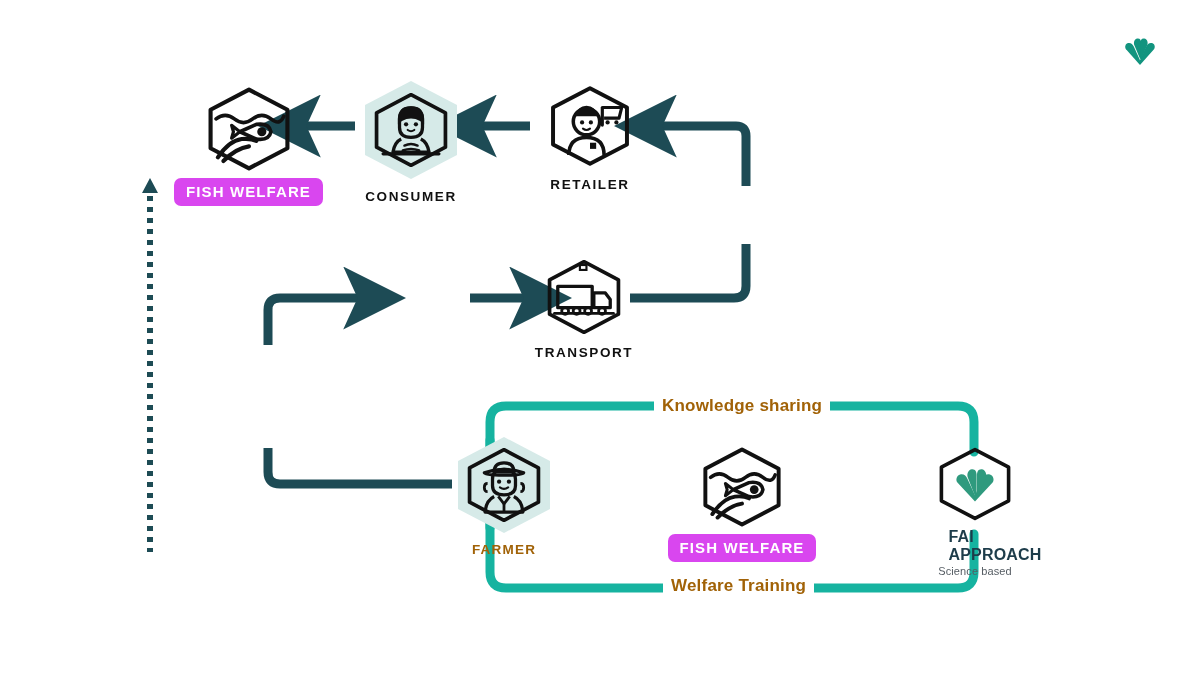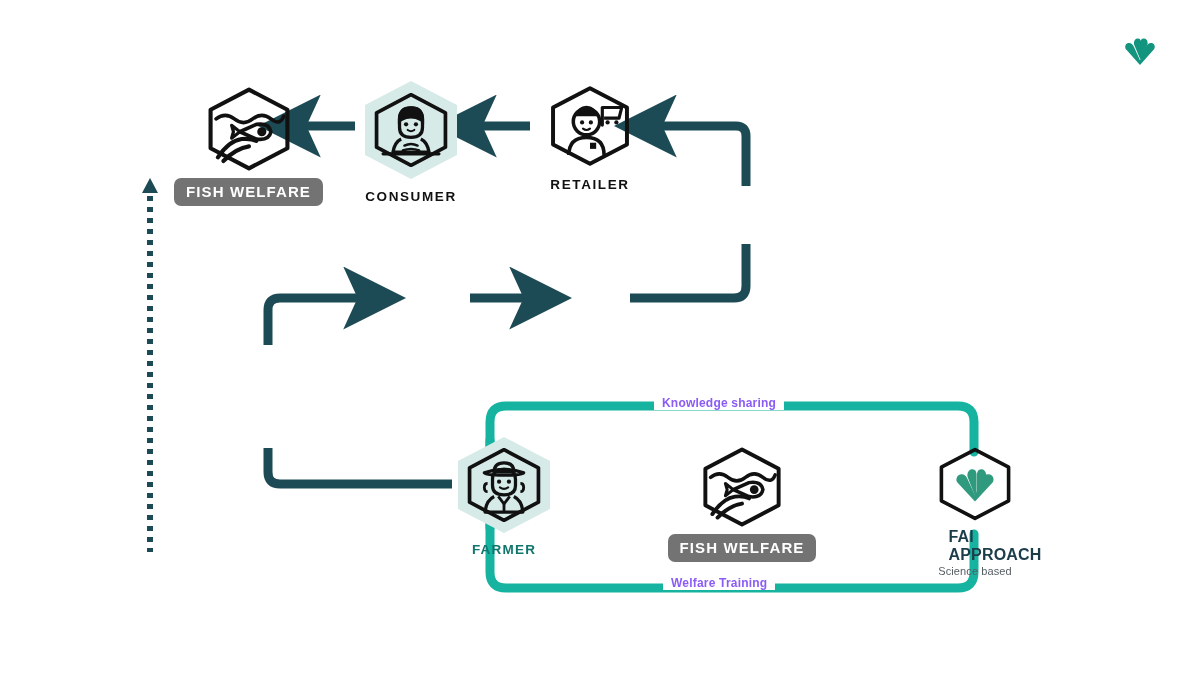--- a/index.html
+++ b/index.html
@@ -9,28 +9,28 @@
     overflow:hidden;
     position:relative;
   }
   #stage{position:absolute;inset:0;width:1200px;height:675px;}
   .node{position:absolute;display:flex;flex-direction:column;align-items:center;}
   .hexwrap{position:relative;display:flex;align-items:center;justify-content:center;}
   .label{
     font-weight:bold;letter-spacing:1.6px;text-align:center;
     color:#111111;font-size:13.5px;line-height:1.12;white-space:pre-line;
   }
-  .label.navy{color:#0f766e;letter-spacing:1.2px;}
+  .label.navy{color:#a16207;letter-spacing:1.2px;}
   .badge{
-    background:#737373;color:#ffffff;font-weight:bold;font-size:15px;
+    background:#d946ef;color:#ffffff;font-weight:bold;font-size:15px;
     letter-spacing:1.1px;border-radius:7px;padding:5px 12px 6px 12px;
     display:inline-block;white-space:nowrap;
   }
   .loop-label{
-    position:absolute;font-weight:bold;font-size:12px;color:#8b5cf6;
+    position:absolute;font-weight:bold;font-size:17px;color:#a16207;
     letter-spacing:.2px;white-space:nowrap;background:#ffffff;padding:0 8px;
   }
   .fai-title{font-weight:bold;font-size:16px;color:#1d3c4a;letter-spacing:.2px;padding-left:40px;}
   .fai-sub{font-size:11px;color:#555c63;letter-spacing:.1px;margin-top:1px;}
   .brandlogo{position:absolute;right:36px;top:26px;width:48px;height:42px;}
   svg{display:block;overflow:visible;}
 </style>
 </head>
 <body>
 
@@ -128,20 +128,36 @@
         <path d="M64 26 L64 46" stroke="#111111" stroke-width="3.6" stroke-linecap="round" fill="none"></path>
         <path d="M64 26 L86 26 L83 38 L66 38" fill="none" stroke="#111111" stroke-width="3.6" stroke-linejoin="round"></path>
         <circle cx="70" cy="43" r="2.4" fill="#111111"></circle>
         <circle cx="80" cy="43" r="2.4" fill="#111111"></circle>
       </svg>
     </div>
     <div class="label" style="margin-top:9px;">RETAILER</div>
   </div>
 
 
+  <div class="node" style="left:534px;top:258px;width:100px;">
+    <div class="hexwrap">
+      <svg width="82" height="78" viewBox="0 0 100 94">
+        <path d="M50 4 L92 26 L92 68 L50 90 L8 68 L8 26 Z" fill="none" stroke="#111111" stroke-width="4.5" stroke-linejoin="round"></path>
+        <rect x="18" y="34" width="42" height="26" fill="none" stroke="#111111" stroke-width="4" stroke-linejoin="round"></rect>
+        <path d="M62 42 L76 42 L82 50 L82 60 L62 60 Z" fill="none" stroke="#111111" stroke-width="4" stroke-linejoin="round"></path>
+        <circle cx="27" cy="64" r="4.2" fill="none" stroke="#111111" stroke-width="3.4"></circle>
+        <circle cx="41" cy="64" r="4.2" fill="none" stroke="#111111" stroke-width="3.4"></circle>
+        <circle cx="55" cy="64" r="4.2" fill="none" stroke="#111111" stroke-width="3.4"></circle>
+        <circle cx="72" cy="64" r="4.2" fill="none" stroke="#111111" stroke-width="3.4"></circle>
+        <line x1="14" y1="67" x2="86" y2="67" stroke="#111111" stroke-width="3.4" stroke-linecap="round"></line>
+        <rect x="45" y="8" width="8" height="6" fill="none" stroke="#111111" stroke-width="2.6"></rect>
+      </svg>
+    </div>
+    <div class="label" style="margin-top:9px;">TRANSPORT</div>
+  </div>
 
 
 
   <div class="node" style="left:451px;top:436px;width:106px;">
     <div class="hexwrap" style="width:106px;height:98px;">
       <svg width="106" height="98" viewBox="0 0 106 98" style="position:absolute;left:0;top:0;">
         <path d="M53 1 L99 25 L99 73 L53 97 L7 73 L7 25 Z" fill="#d6eae8"></path>
       </svg>
       <svg width="82" height="78" viewBox="0 0 100 94" style="position:relative;">
         <path d="M50 4 L92 26 L92 68 L50 90 L8 68 L8 26 Z" fill="none" stroke="#111111" stroke-width="4.5" stroke-linejoin="round"></path>

